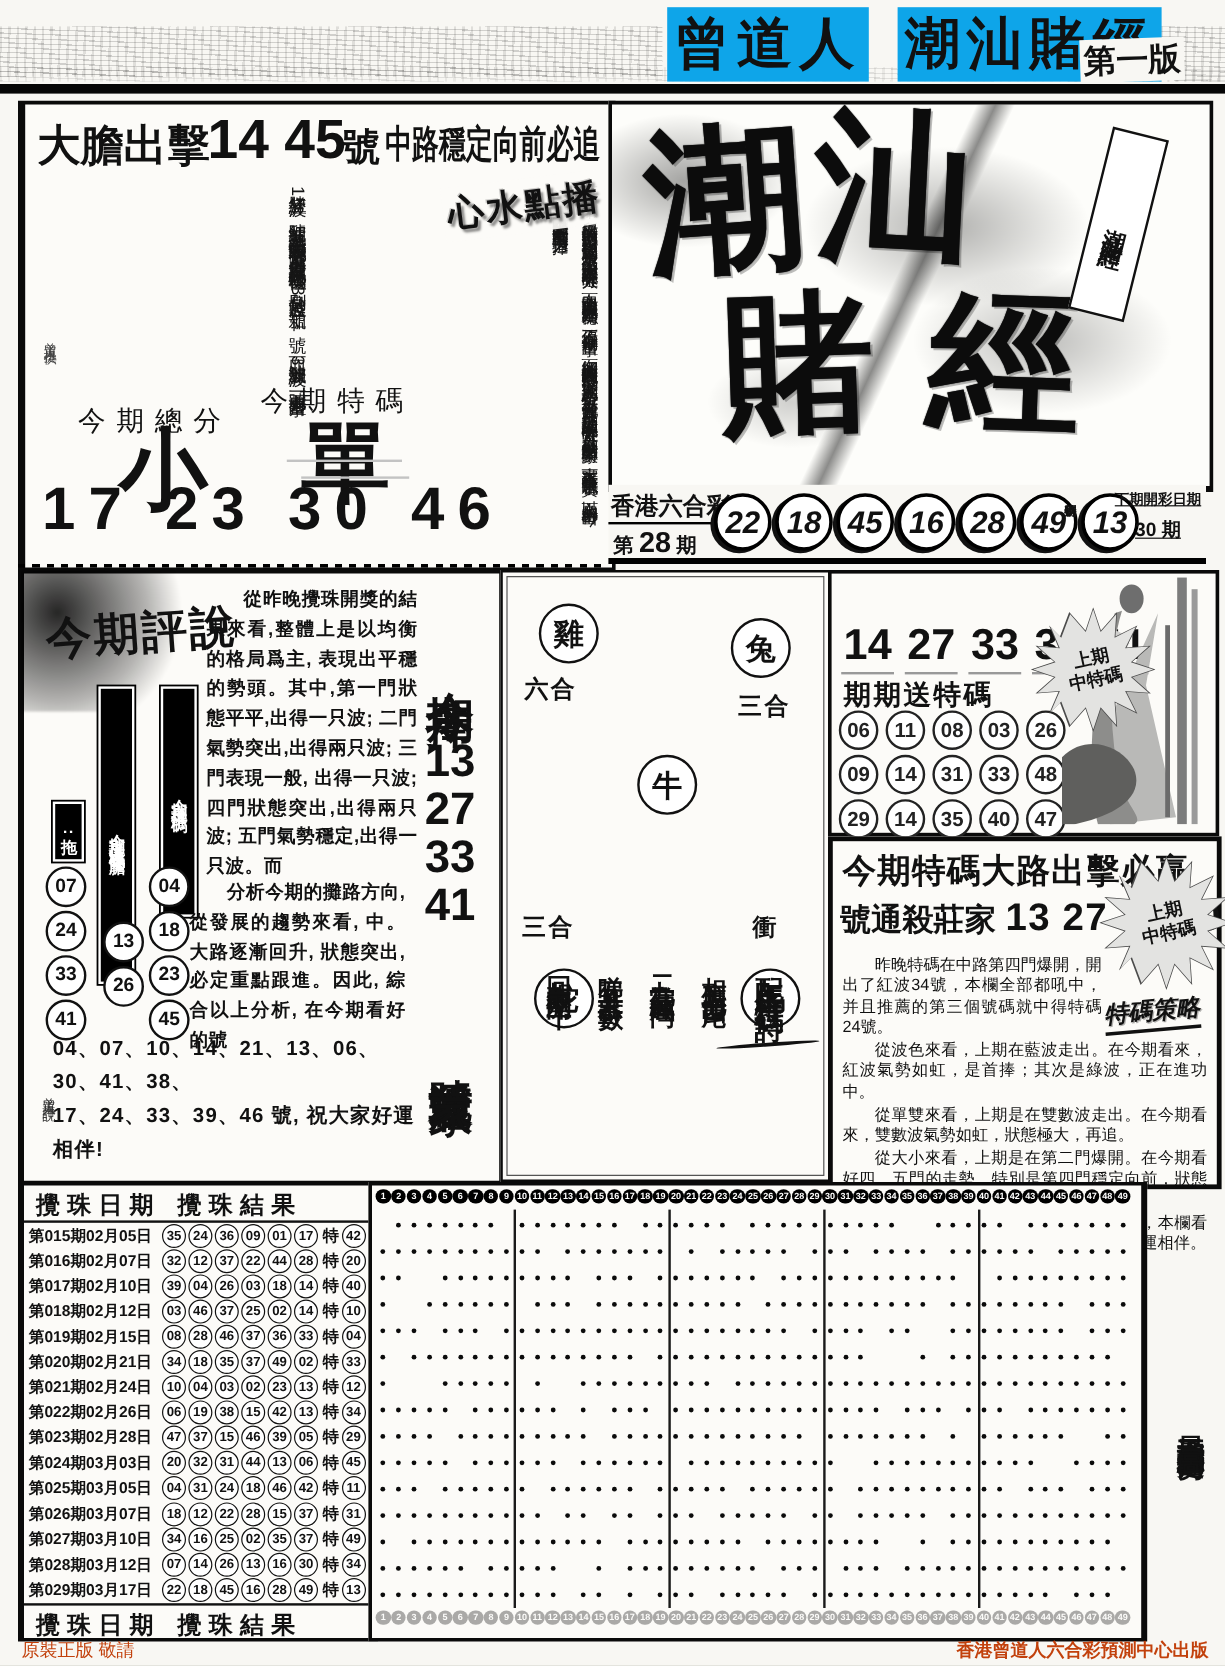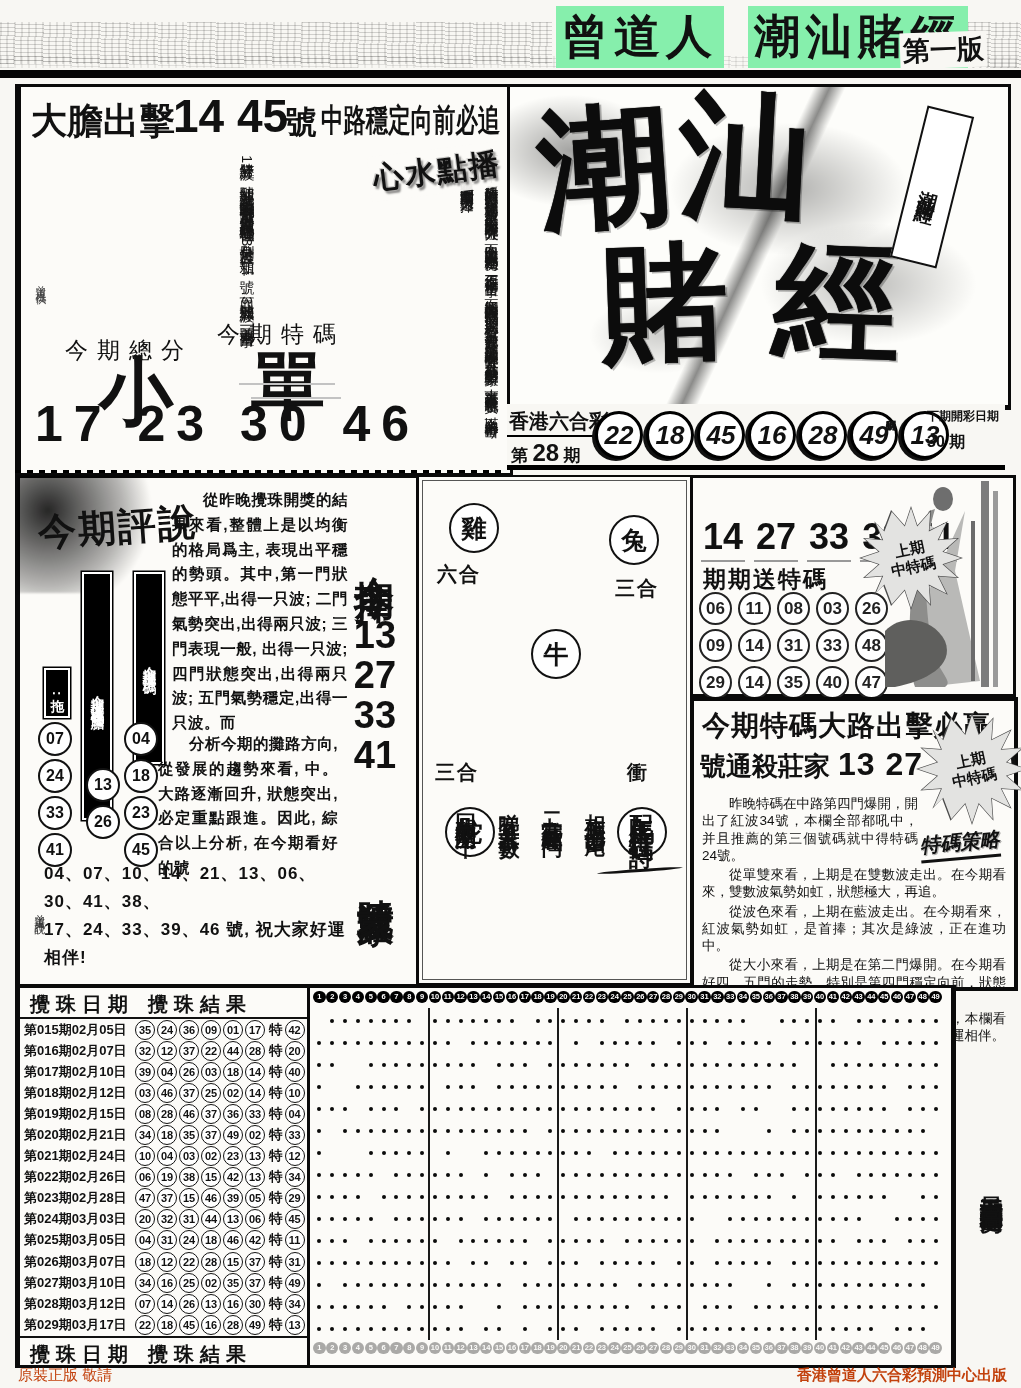--- a/index.html
+++ b/index.html
@@ -7,21 +7,21 @@
   .page{position:relative;width:1021px;height:1388px;margin:0 auto;background:#f8f7f3;
         font-family:"Liberation Sans",sans-serif;color:#111;overflow:hidden;}
   .abs{position:absolute;}
   .v{writing-mode:vertical-rl;}
   .serif{font-family:"DejaVu Serif","Liberation Serif",serif;}
 
   
   .tex{background:
       repeating-linear-gradient(2deg, rgba(0,0,0,.16) 0 1px, transparent 1px 4px),
       repeating-linear-gradient(92deg, rgba(0,0,0,.10) 0 2px, transparent 2px 7px);}
-  .mast{font-weight:900;font-size:46px;letter-spacing:6px;background:#86efac;padding:0 6px;text-align:center;}
+  .mast{font-weight:900;font-size:46px;letter-spacing:6px;background:#0ea5e9;padding:0 6px;text-align:center;}
   .edition{font-weight:900;font-size:27px;transform:rotate(-2deg);background:#f8f7f3;padding:0 3px;}
   .topbar{background:#060606;}
 
   
   .box{background:#fcfbf8;border:3px solid #0a0a0a;}
   .box-tl{border-left-width:6px;}
   .hl{font-weight:900;white-space:nowrap;}
   .blockA,.blockB{writing-mode:vertical-rl;font-size:14px;line-height:1.75;letter-spacing:1px;
       text-align:justify;color:#161616;}
   .blockB{font-size:15px;line-height:1.62;}
@@ -190,21 +190,21 @@
         <span class="ball">18</span>
         <span class="ball">45</span>
         <span class="ball">16</span>
         <span class="ball">28</span>
         <span class="ball">49</span>
       </div>
     <div class="abs vtiny" style="left:378px;top:8px;">特別號碼</div>
     <div class="abs" style="left:394px;top:7px;">
       <span class="ball">13</span>
     </div>
-    <div class="abs" style="left:420px;top:4px;width:76px;">
+    <div class="abs" style="left:420px;top:4px;width:76px;text-align:center;text-decoration:underline;">
       <div style="font-size:12px;font-weight:800;white-space:nowrap;">下期開彩日期</div>
       <div style="font-size:16px;font-weight:700;margin-top:7px;">30 期</div>
     </div>
   </div>
 
   <div class="abs dashline" style="left:15px;top:470px;width:489px;height:3px;"></div>
 
   <div class="abs box box-rv" style="left:15px;top:475px;width:396px;height:506px;">
     <div class="abs rvblob" style="left:-3px;top:-3px;width:140px;height:118px;"></div>
     <div class="abs rvtitle serif" style="left:18px;top:24px;">今期評說</div>
@@ -340,22 +340,22 @@
     <div class="abs star badge-back" style="left:222px;top:12px;width:112px;height:112px;"></div>
     <div class="abs star badge" style="left:224px;top:14px;width:108px;height:108px;">
       <div class="inner">
         <div>上期</div>
         <div>中特碼</div>
       </div>
     </div>
     <div class="abs strategy" style="left:226px;top:128px;">特碼策略</div>
     <div class="abs spp" style="left:8px;top:94px;width:304px;">
         <p class="first">昨晚特碼在中路第四門爆開，開出了紅波34號，本欄全部都吼中，并且推薦的第三個號碼就中得特碼24號。</p>
+        <p class="">從波色來看，上期在藍波走出。在今期看來，紅波氣勢如虹，是首捧；其次是綠波，正在進功中。</p>
         <p class="">從單雙來看，上期是在雙數波走出。在今期看來，雙數波氣勢如虹，狀態極大，再追。</p>
-        <p class="">從波色來看，上期在藍波走出。在今期看來，紅波氣勢如虹，是首捧；其次是綠波，正在進功中。</p>
         <p class="">從大小來看，上期是在第二門爆開。在今期看好四、五門的走勢，特別是第四門穩定向前，狀態極大，必追，大致的範圍在14-25之間。</p>
         <p class="">綜合上面的分析，今期的心水推介中，本欄看好的號碼有03、17、06、43號，祝大家好運相伴。</p>
       </div>
   </div>
 
   <div class="abs box box-tb" style="left:15px;top:985px;width:292px;height:377px;text-decoration:underline;">
     <div class="abs thead" style="left:0;top:0;width:100%;height:29px;">
       <span class="abs thl" style="left:10px;top:3px;">攪珠日期</span>
       <span class="abs thl" style="left:128px;top:3px;">攪珠結果</span>
     </div>

